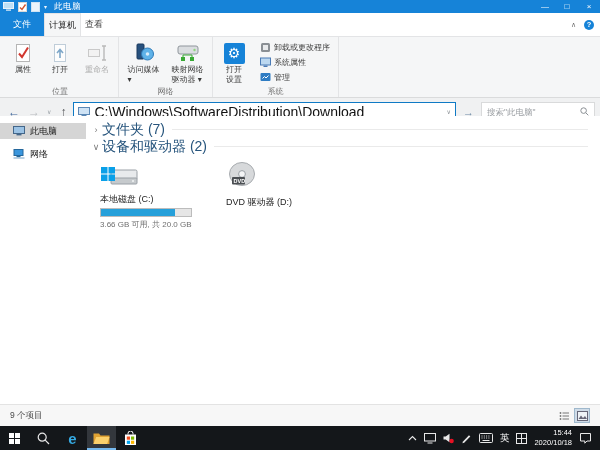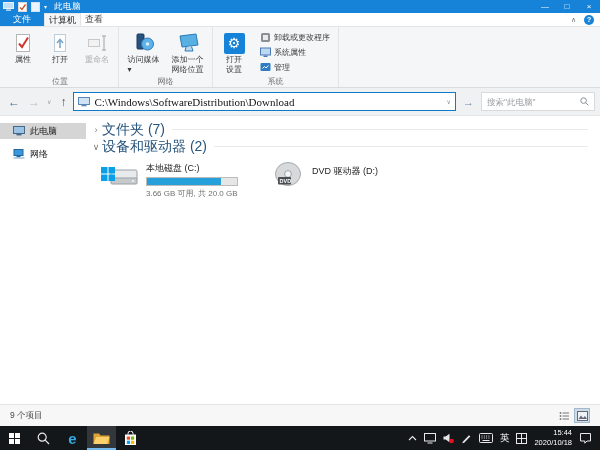--- a/index.html
+++ b/index.html
@@ -11,21 +11,21 @@
   }
   
   .titlebar { height:13px; background:#1683d8; display:flex; align-items:center; padding-left:3px; color:#fff; }
   .qat { display:flex; align-items:center; gap:4px; }
   .qat svg { display:block; }
   .qat-caret { font-size:6px; line-height:1; color:#eaf4fd; }
   .win-title { font-size:8.5px; margin-left:7px; letter-spacing:.5px; }
   .win-controls { margin-left:auto; display:flex; height:100%; }
   .win-btn { width:22px; height:100%; display:flex; align-items:center; justify-content:center; font-size:8px; line-height:1; }
   
-  .tabrow { height:14px; background:#fff; display:flex; align-items:stretch; border-bottom:1px solid #e3e4e6; font-size:9px; }
+  .tabrow { height:24px; background:#fff; display:flex; align-items:stretch; border-bottom:1px solid #e3e4e6; font-size:9px; }
   .tab { padding:0 4px; display:flex; align-items:center; color:#3c3c3c; }
   .tab-file { background:#1683d8; color:#fff; padding:0 13px; }
   .tab-active { background:#f5f6f7; border:1px solid #e3e4e6; border-bottom:none; color:#1a1a1a; }
   .tabrow-right { margin-left:auto; display:flex; align-items:center; gap:8px; padding-right:6px; }
   .ribbon-collapse { color:#6f6f6f; font-size:7px; }
   .help-btn { width:10px; height:10px; border-radius:50%; background:#1683d8; color:#fff; font-size:7.5px; font-weight:bold; display:flex; align-items:center; justify-content:center; }
   
   .ribbon { height:61px; background:#f5f6f7; border-bottom:1px solid #dadbdc; display:flex; align-items:stretch; padding:0 2px; }
   .rgroup { display:flex; flex-direction:column; border-right:1px solid #e3e4e6; padding:2px 3px 0; }
   .rgroup-buttons { display:flex; flex:1; align-items:flex-start; gap:1px; }
@@ -38,38 +38,38 @@
   .settings-tile { width:21px; height:21px; background:#1683d8; border-radius:2px; color:#fff; font-size:14px; line-height:21px; text-align:center; font-family:"DejaVu Sans",sans-serif; }
   .smallbtns { display:flex; flex-direction:column; justify-content:flex-start; gap:2px; padding:2px 2px 0 4px; }
   .smallbtn { display:flex; gap:3px; font-size:8px; color:#3b3b3b; padding:1px 3px; }
   
   .addressrow { height:28px; background:#f0f1f2; border-bottom:1px solid #e6e6e6; display:flex; align-items:center; padding:0 5px; gap:3px; }
   .nav-back { color:#41699c; font-size:12px; padding:0 3px; }
   .nav-fwd { color:#b9bcbf; font-size:12px; padding:0 2px; }
   .nav-hist { color:#9aa0a6; font-size:6px; padding:0 2px; }
   .nav-up { color:#4c4f52; font-size:12px; padding:0 4px; }
   .addressbox { flex:1; height:19px; background:#fff; border:1px solid #0f7ac5; display:flex; align-items:center; padding:0 4px; gap:4px; }
-  .addressbox input { flex:1; border:none; outline:none; font-size:11px; color:#111; font-family:Liberation Serif, serif; background:transparent; }
+  .addressbox input { flex:1; border:none; outline:none; font-size:14px; color:#111; font-family:Liberation Sans, sans-serif; background:transparent; }
   .addr-caret-down { color:#8a8f94; font-size:6px; }
   .go-btn { color:#6d8aa5; font-size:11px; padding:0 4px; }
   .searchbox { width:114px; height:19px; background:#fff; border:1px solid #d9dadb; display:flex; align-items:center; padding:0 5px; gap:3px; }
   .searchbox input { flex:1; width:60px; border:none; outline:none; font-size:8.5px; color:#333; font-family:inherit; background:transparent; }
   .searchbox input::placeholder { color:#9b9fa3; }
   
   .main { position:absolute; top:116px; bottom:24px; left:0; right:0; display:flex; background:#fff; }
   .sidebar { width:86px; padding-top:7px; flex-shrink:0; }
   .side-item { height:16px; display:flex; align-items:center; gap:5px; padding-left:13px; font-size:9px; color:#1a1a1a; margin-bottom:7px; }
   .side-item.selected { background:#d5d5d5; }
   .content { flex:1; padding:5px 8px 0 4px; overflow:hidden; }
   .grp-header { display:flex; align-items:center; height:17px; }
   .grp-chevron { width:12px; text-align:center; color:#7a7a7a; font-size:9px; }
   .grp-title { font-size:14px; color:#26547c; white-space:nowrap; }
   .grp-line { flex:1; height:1px; background:#eaeaea; margin-left:7px; margin-right:4px; }
   .drives { display:flex; gap:34px; padding:6px 0 0 10px; }
-  .drive { display:flex; gap:8px; }
+  .drive { display:flex; gap:1px;flex-direction:column; }
   .drive-info { display:flex; flex-direction:column; gap:2px; padding-top:1px; }
   .drive-name { font-size:9px; color:#1e1e1e; }
   .usage-track { width:92px; height:9px; background:#e6e6e6; border:1px solid #bcbcbc; }
   .usage-fill { height:100%; background:#26a0da; }
   .drive-detail { font-size:8px; color:#6f6f6f; white-space:nowrap; }
   
   .statusbar { position:absolute; left:0; right:0; bottom:24px; height:22px; background:#f7f7f7; border-top:1px solid #e3e3e3; display:flex; align-items:center; padding:0 10px; }
   .status-count { font-size:8.5px; color:#4a4a4a; }
   .view-toggles { margin-left:auto; display:flex; gap:2px; }
   .view-btn { width:16px; height:15px; display:flex; align-items:center; justify-content:center; }
@@ -167,26 +167,29 @@
                 <circle cx="14.5" cy="12" r="6" fill="#5fb2e8" stroke="#2e7ab8"></circle>
                 <circle cx="14.5" cy="12" r="1.8" fill="#d8ecf9"></circle>
               </svg>
           </span>
           <span class="blabel">访问媒体
 ▾</span>
         </div>
         <div class="bigbtn wide">
           <span class="icon-area">
             <svg width="24" height="22" viewBox="0 0 24 22">
-                <path d="M4 4 L20 2 L22 13 L6 15 Z" fill="#58b0e3" stroke="#2e7ab8"></path>
-                <path d="M10 15 L9 19 H17 L15.5 14.5" fill="#b8d9ef" stroke="#2e7ab8"></path>
-              </svg>
-          </span>
-          <span class="blabel">添加一个
-网络位置</span>
+                <rect x="2" y="4" width="20" height="8" rx="2" fill="#dadde0" stroke="#8f969c"></rect>
+                <circle cx="18.5" cy="8" r="1.2" fill="#8fd47f"></circle>
+                <rect x="5" y="15" width="4" height="4" fill="#39a935"></rect>
+                <rect x="14" y="15" width="4" height="4" fill="#39a935"></rect>
+                <path d="M7 15 v-2 h9 v2" stroke="#39a935" fill="none"></path>
+              </svg>
+          </span>
+          <span class="blabel">映射网络
+驱动器 ▾</span>
         </div>
       </div>
       <div class="rgroup-label">网络</div>
     </div>
 
     <div class="rgroup">
       <div class="rgroup-buttons">
         <div class="bigbtn">
           <span class="icon-area">
             <span class="settings-tile">⚙</span>

